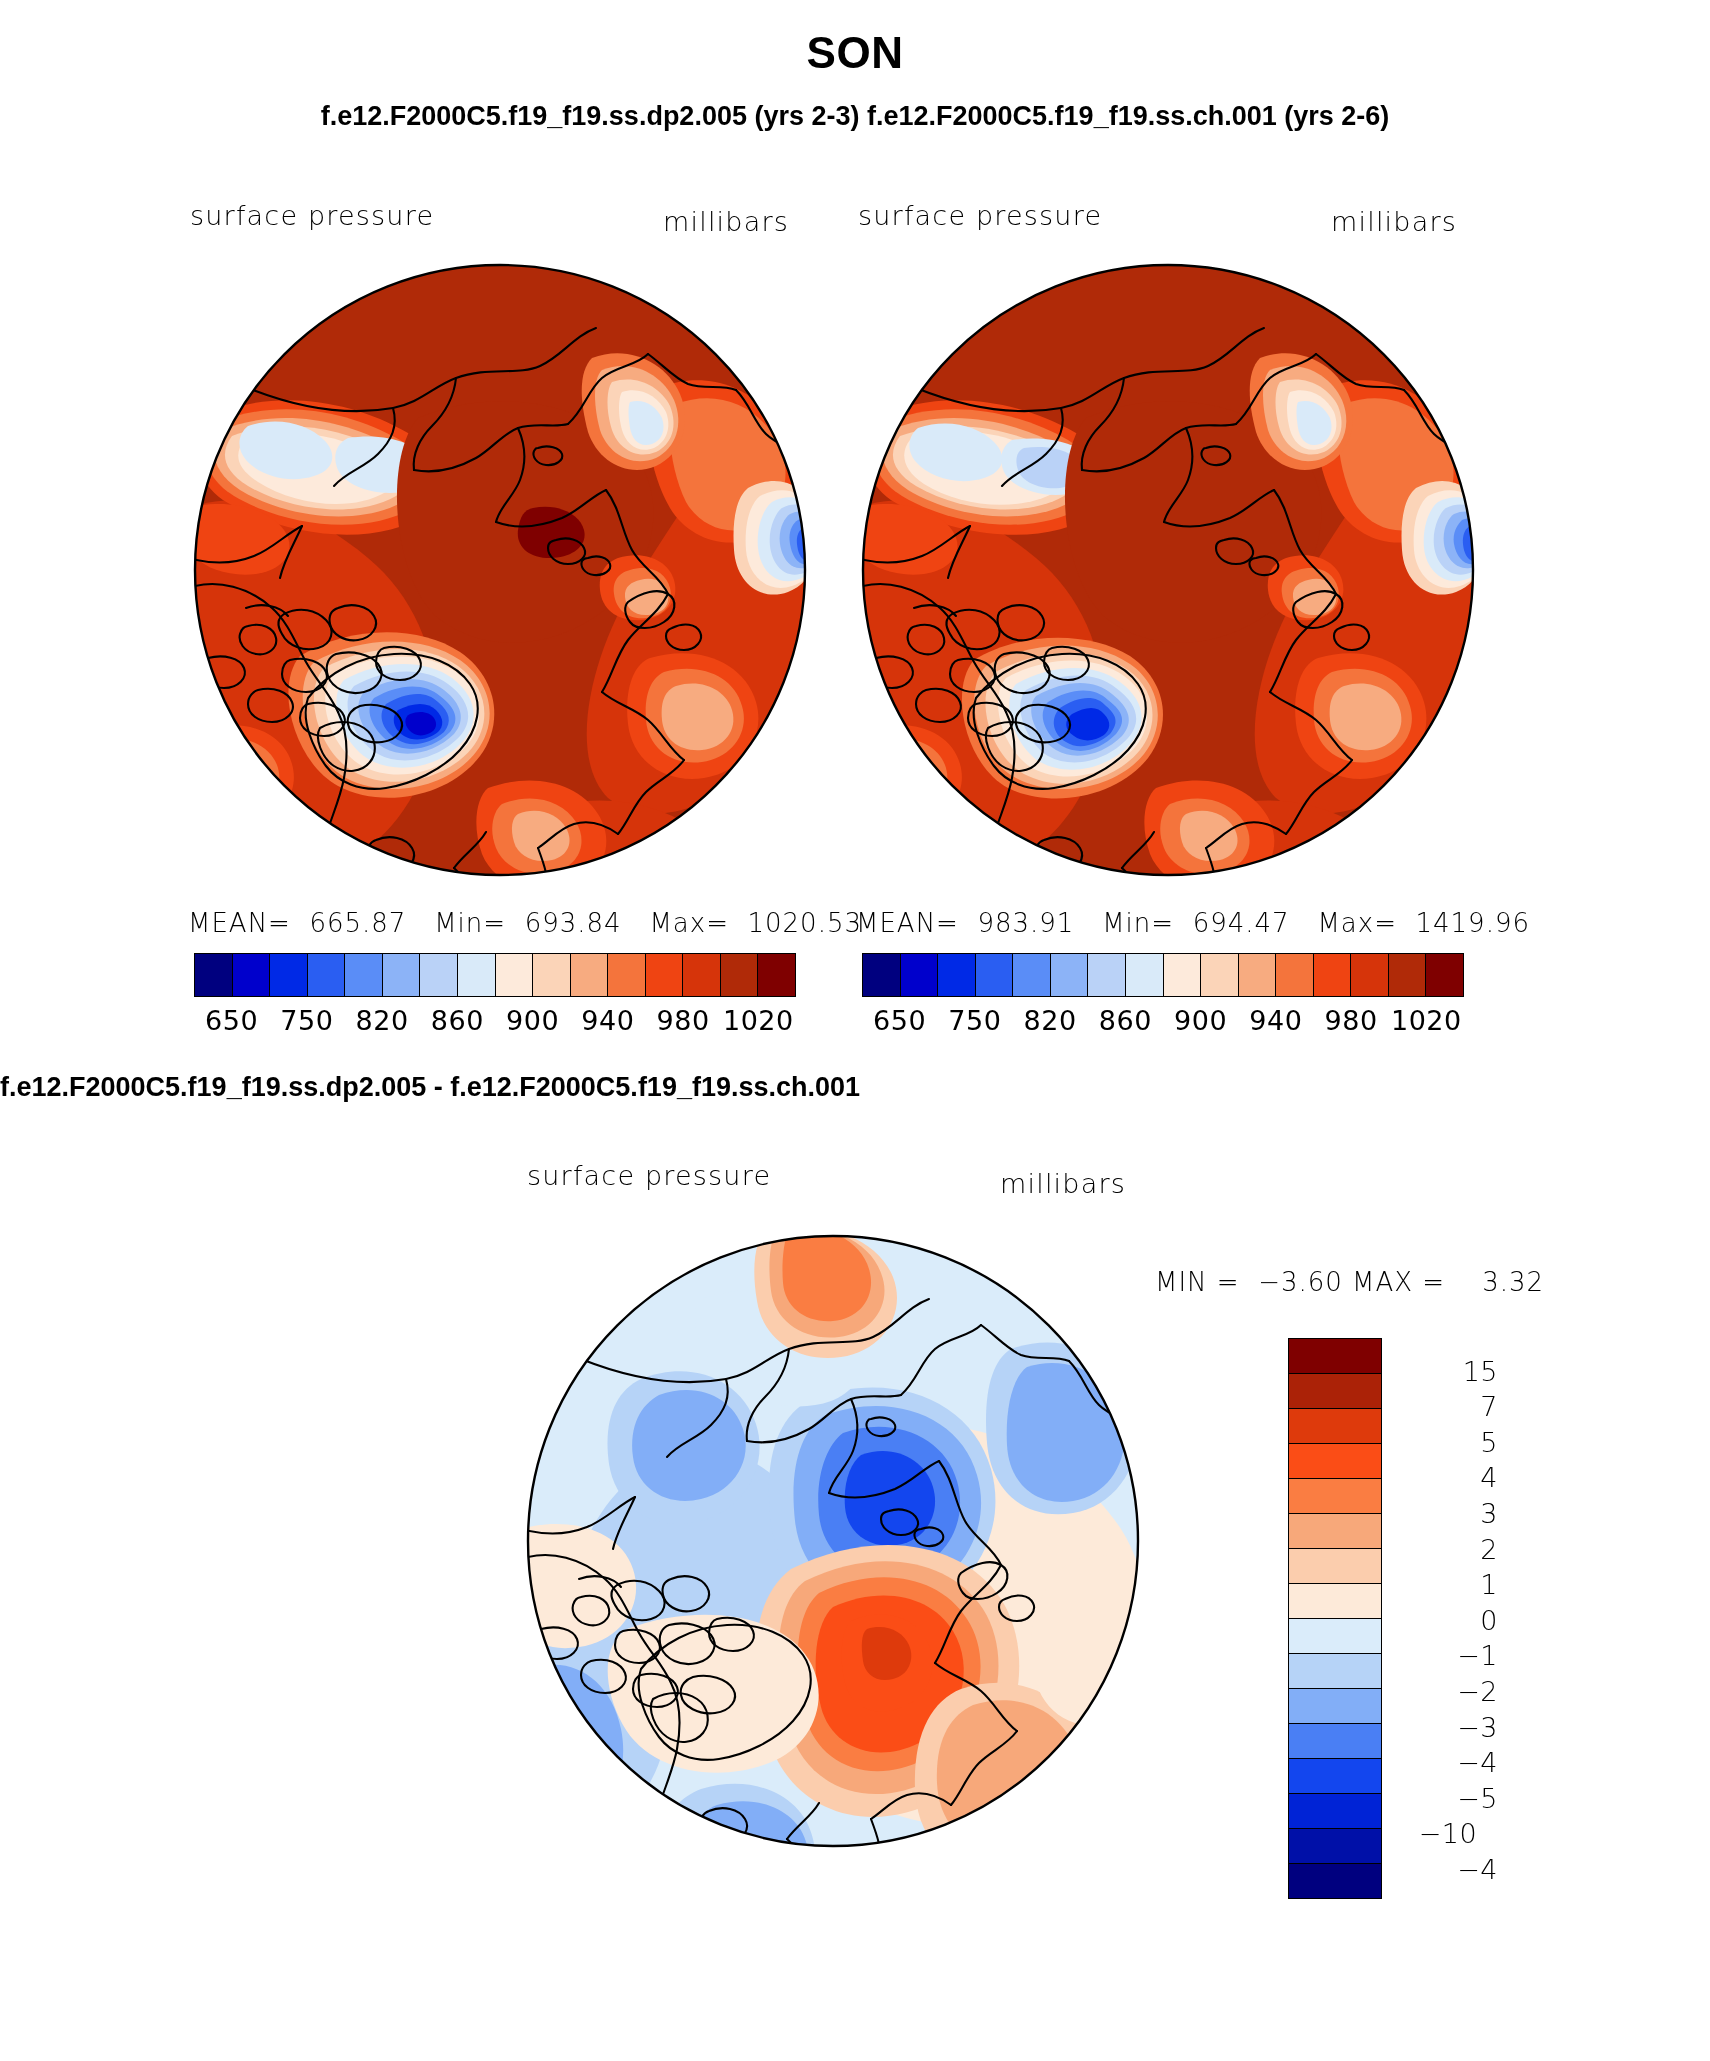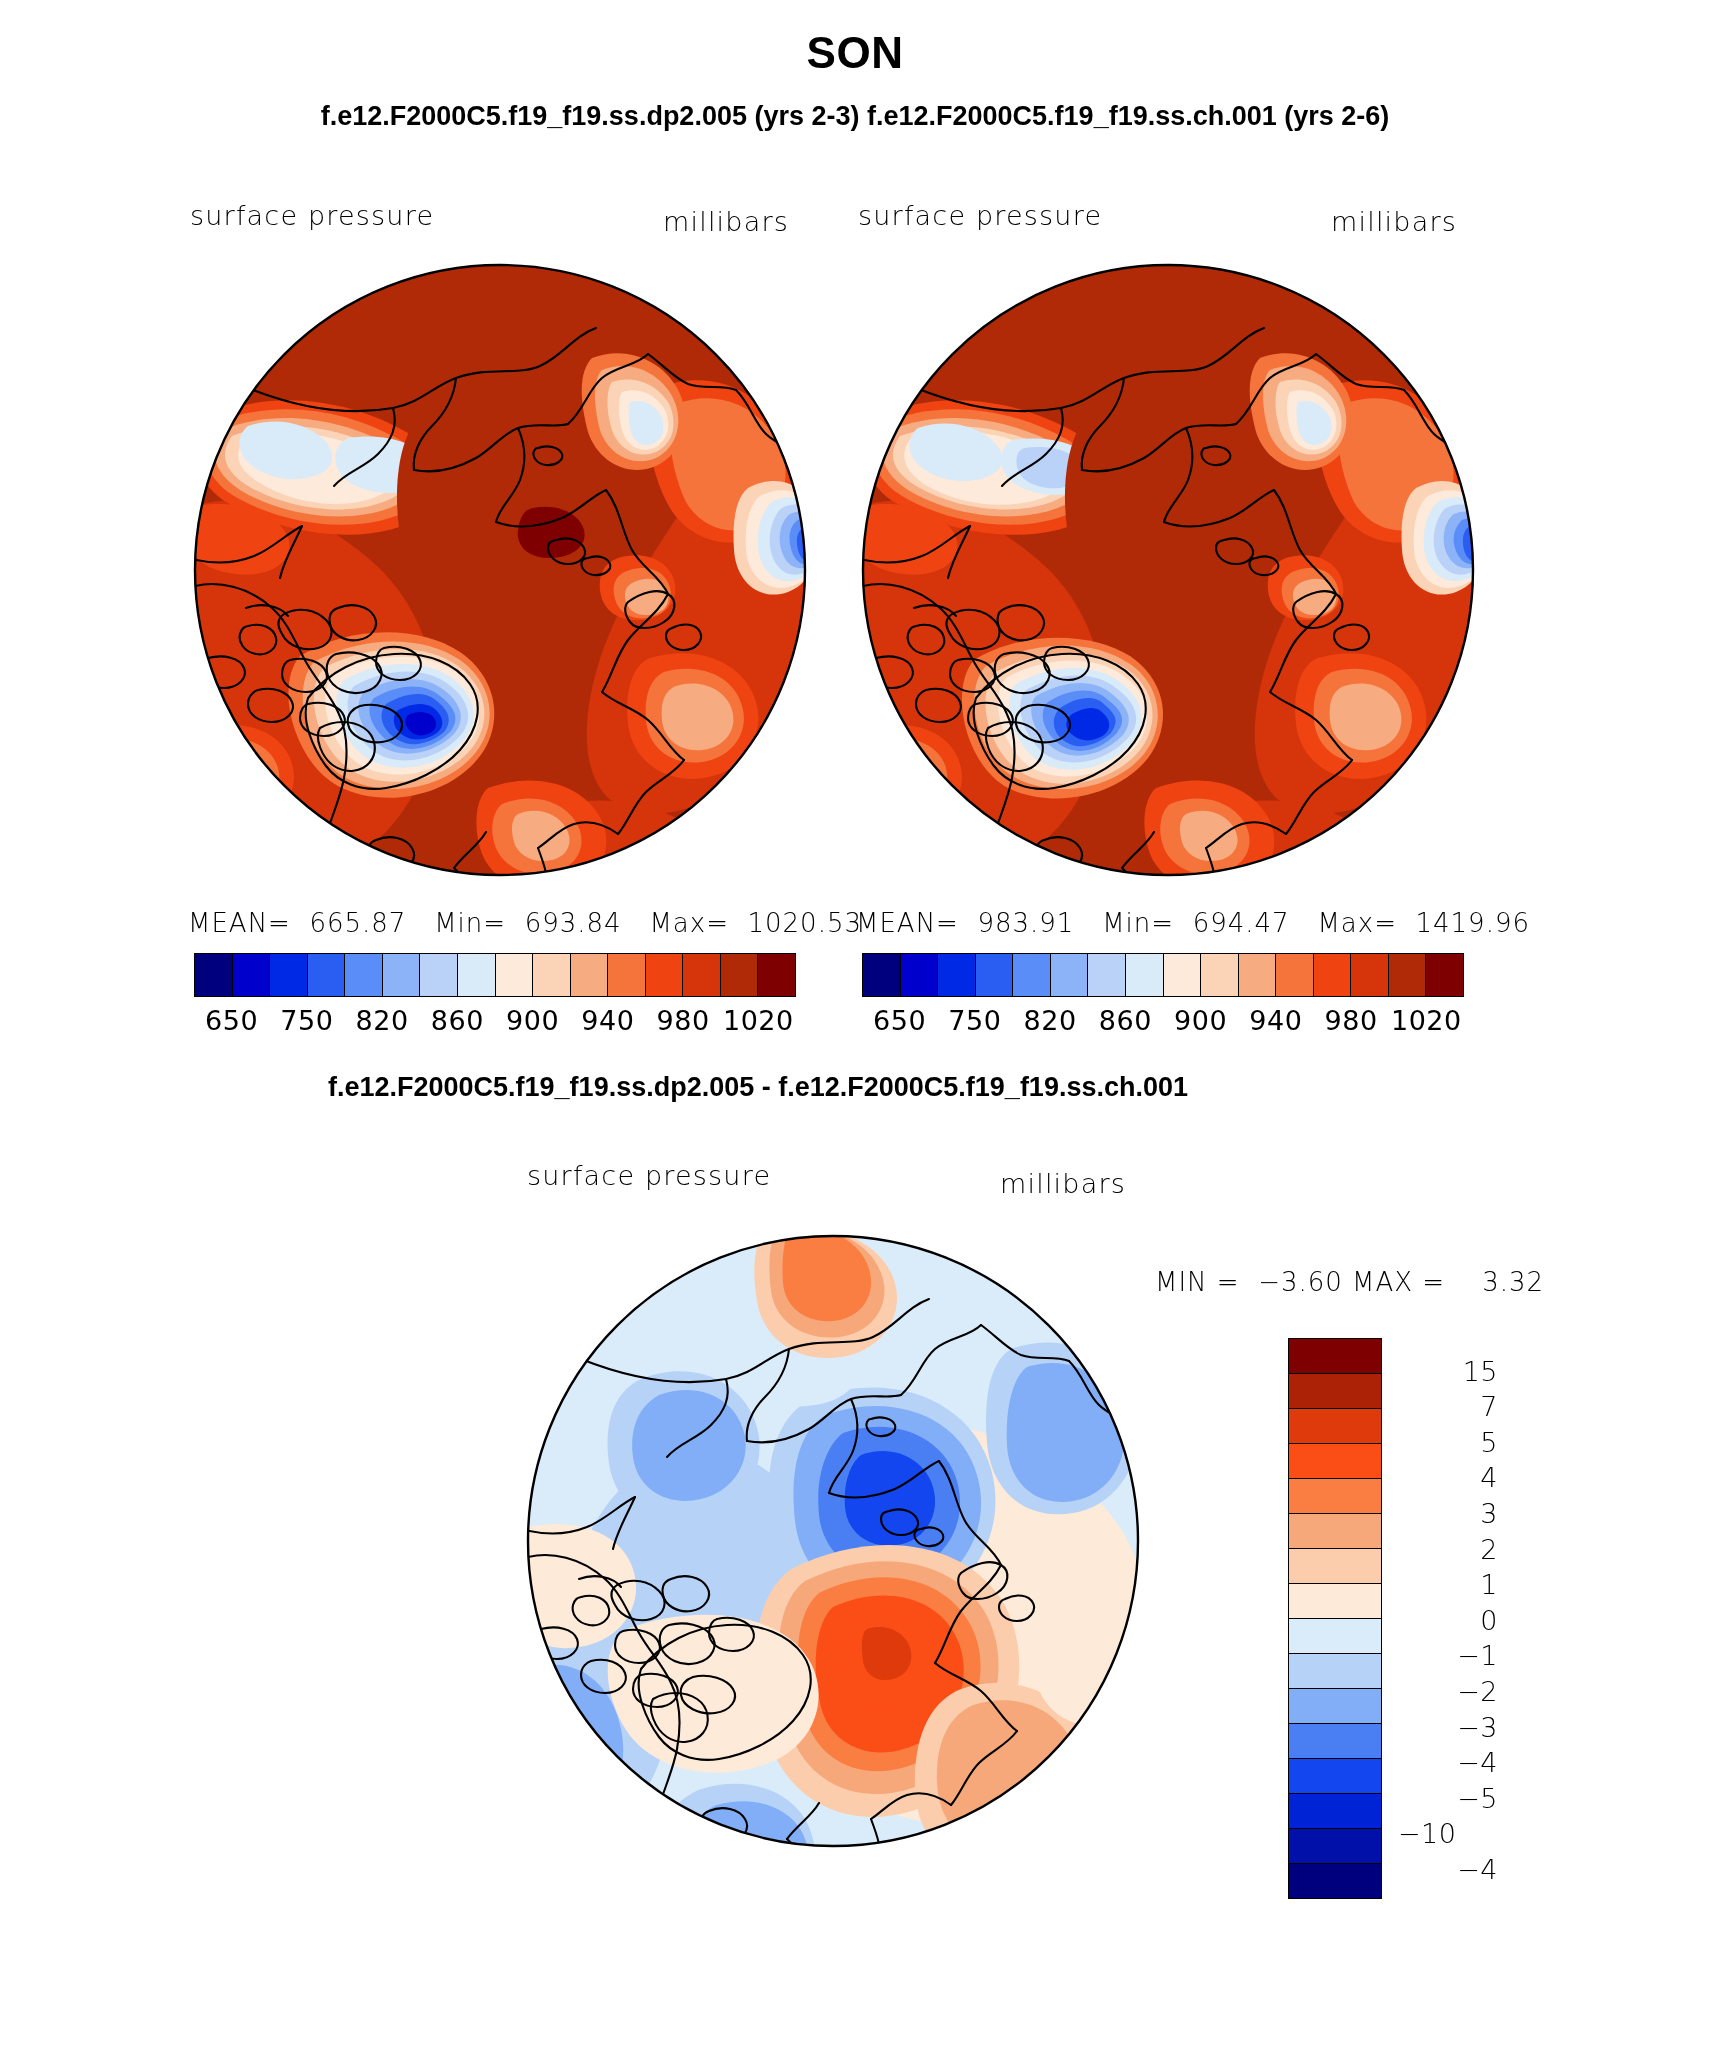--- a/index.html
+++ b/index.html
@@ -28,21 +28,21 @@
   }
   #sub-title {
     top: 101px; left: 0; width: 1710px;
     text-align: center;
     font-size: 27px;
     font-weight: bold;
     font-family: "Liberation Sans", sans-serif;
   }
   #diff-title {
     top: 1072px; left: 0; width: 1516px;
-    text-align: center;
+    text-align: left;
     font-size: 27px;
     font-weight: bold;
     font-family: "Liberation Sans", sans-serif;
   }
 
   
   .thin {
     font-family: "DejaVu Sans", sans-serif;
     font-weight: 300;
     font-size: 27px;
@@ -555,17 +555,17 @@
         <span style="top: 124.4px; width: 100px; text-align: right;">4</span>
         <span style="top: 160px; width: 100px; text-align: right;">3</span>
         <span style="top: 195.6px; width: 100px; text-align: right;">2</span>
         <span style="top: 231.2px; width: 100px; text-align: right;">1</span>
         <span style="top: 266.8px; width: 100px; text-align: right;">0</span>
         <span style="top: 302.4px; width: 100px; text-align: right;">−1</span>
         <span style="top: 338px; width: 100px; text-align: right;">−2</span>
         <span style="top: 373.6px; width: 100px; text-align: right;">−3</span>
         <span style="top: 409.2px; width: 100px; text-align: right;">−4</span>
         <span style="top: 444.8px; width: 100px; text-align: right;">−5</span>
-        <span style="top: 480.4px; width: 100px; text-align: left;">−10</span>
+        <span style="top: 480.4px; width: 100px; text-align: center;">−10</span>
         <span style="top: 516px; width: 100px; text-align: right;">−4</span>
       </div>
   </div>
 </div>
 
 </body></html>

